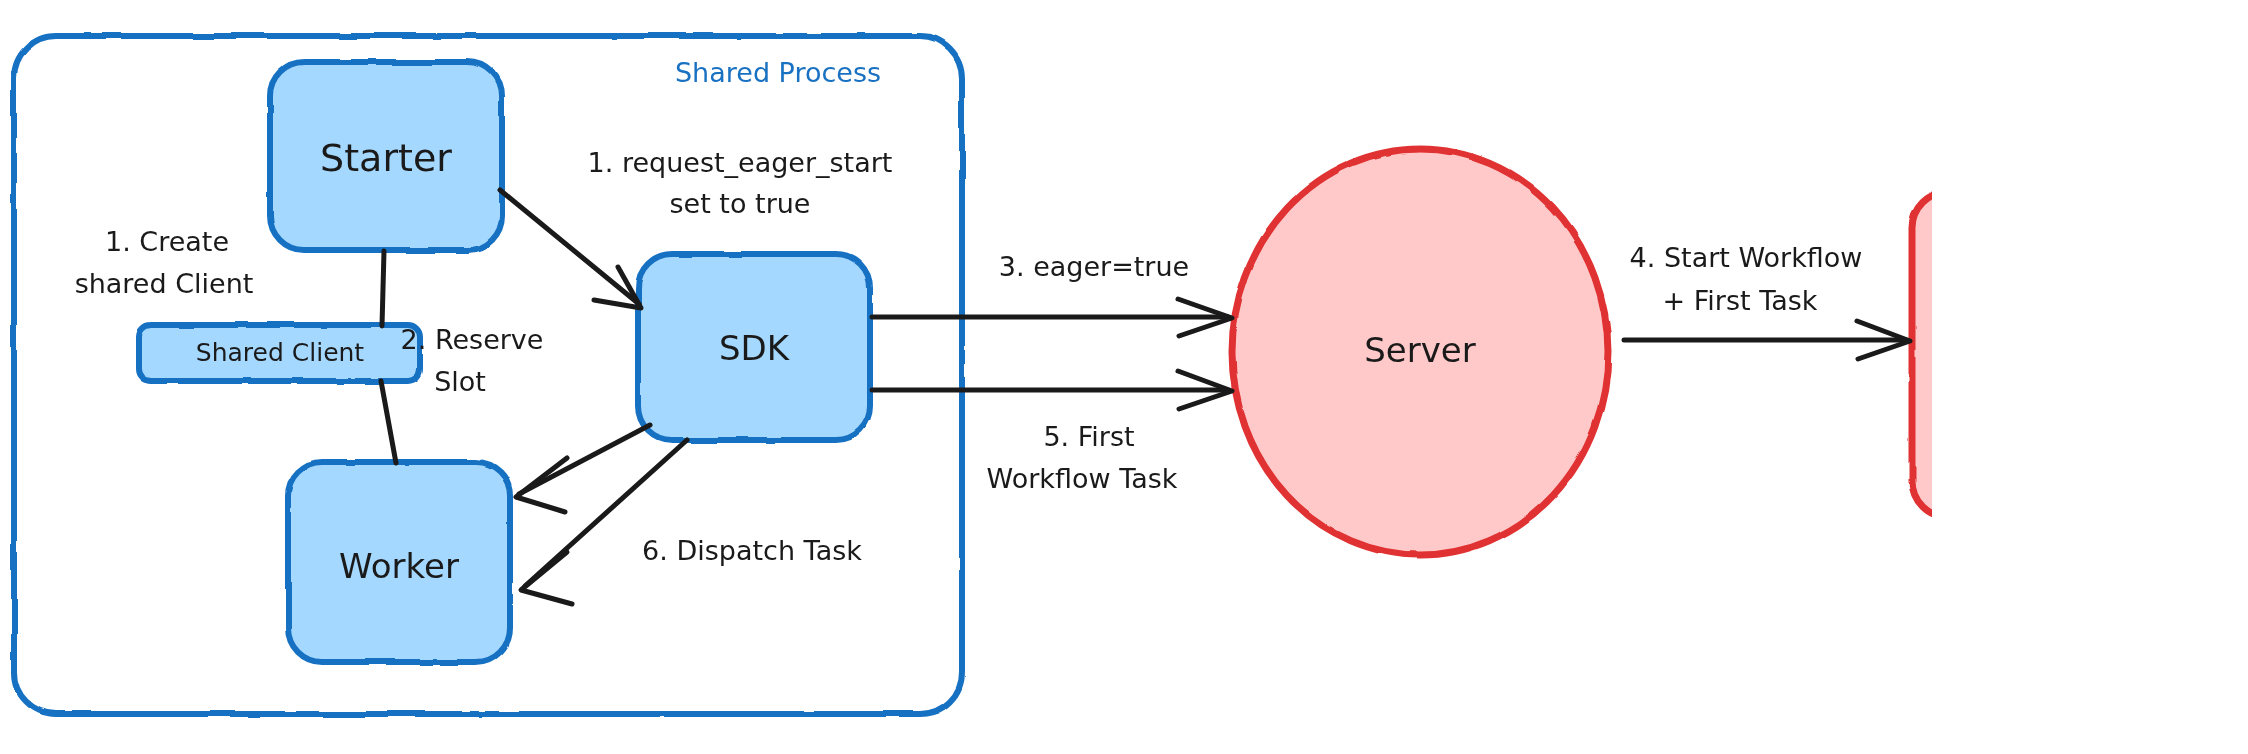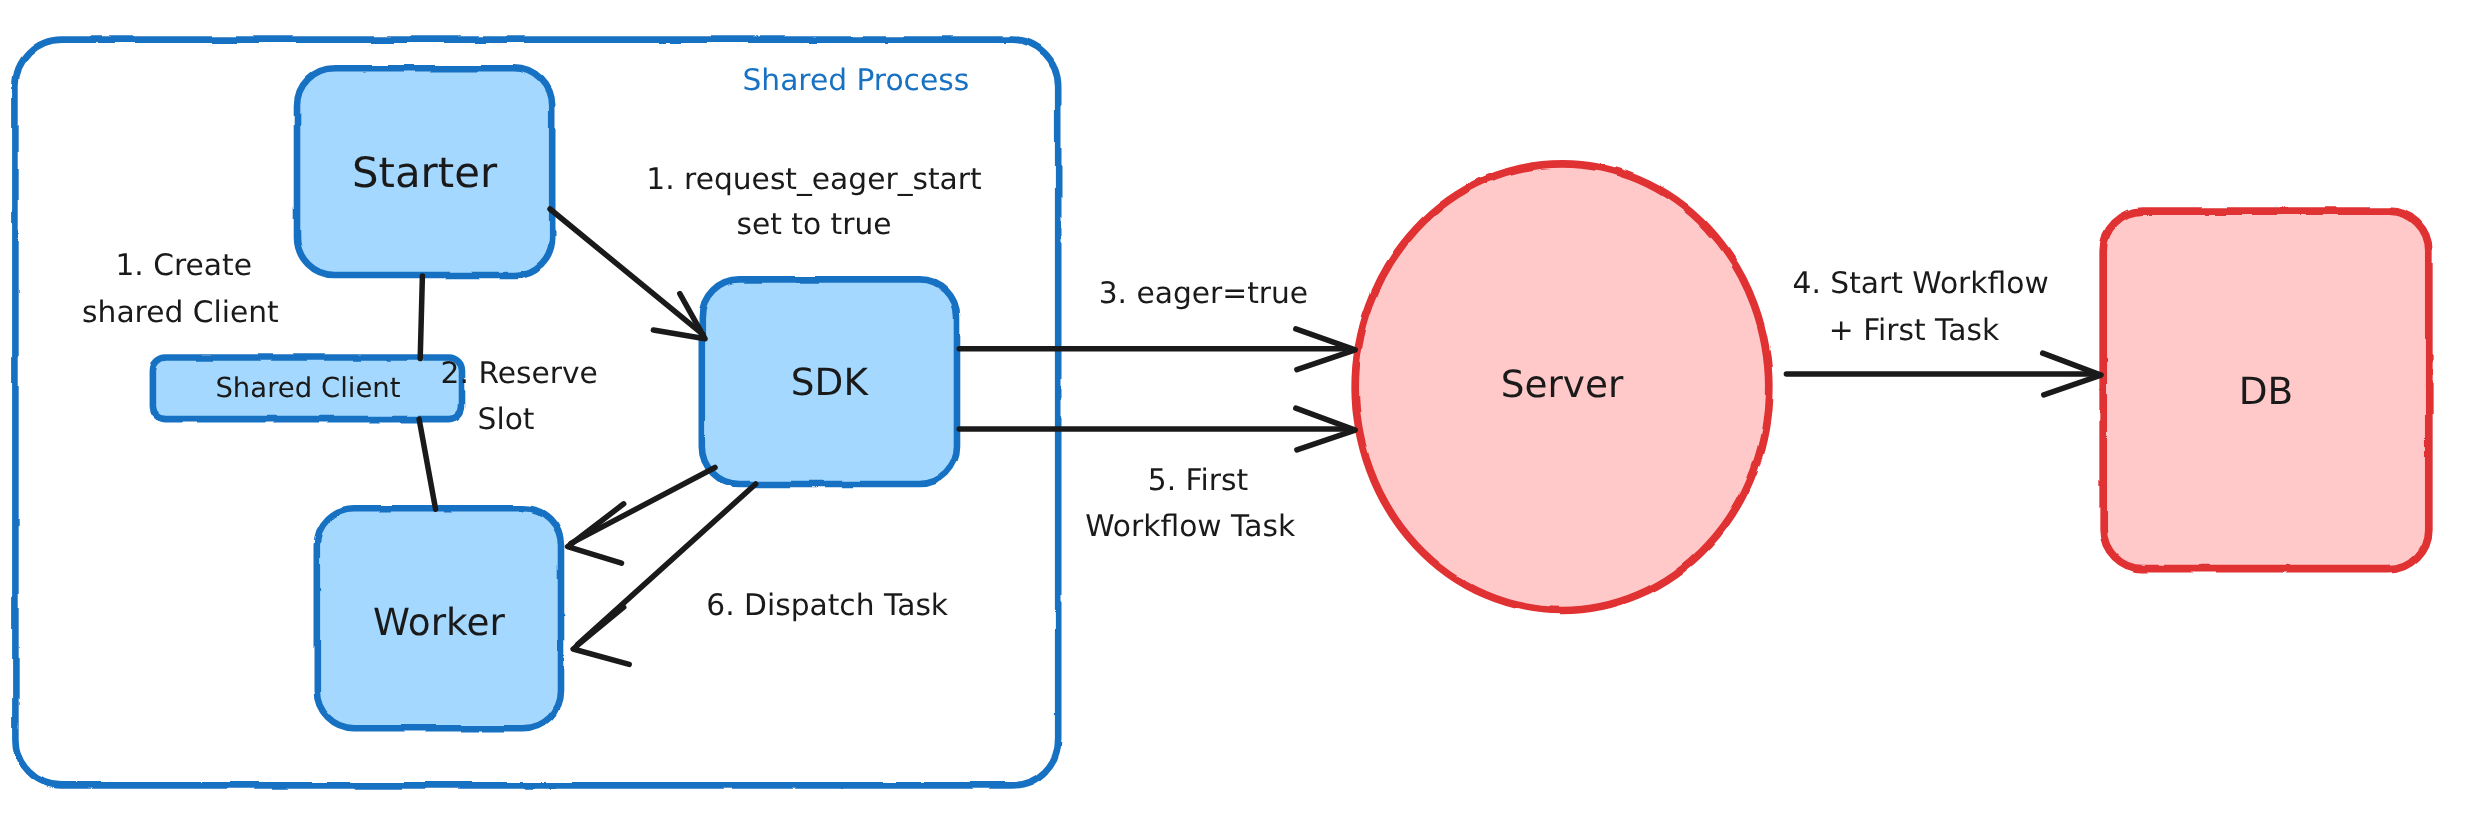--- a/index.html
+++ b/index.html
@@ -6,21 +6,21 @@
   html, body {
     margin: 0;
     padding: 0;
     background: #ffffff;
   }
   body {
     font-family: "DejaVu Sans", sans-serif;
   }
   #canvas {
     position: relative;
-    width: 2248px;
+    width: 1932px;
     height: 754px;
     background: #ffffff;
     overflow: hidden;
   }
   #canvas svg {
     position: absolute;
     top: 0;
     left: 0;
     width: 2248px;
     height: 754px;

